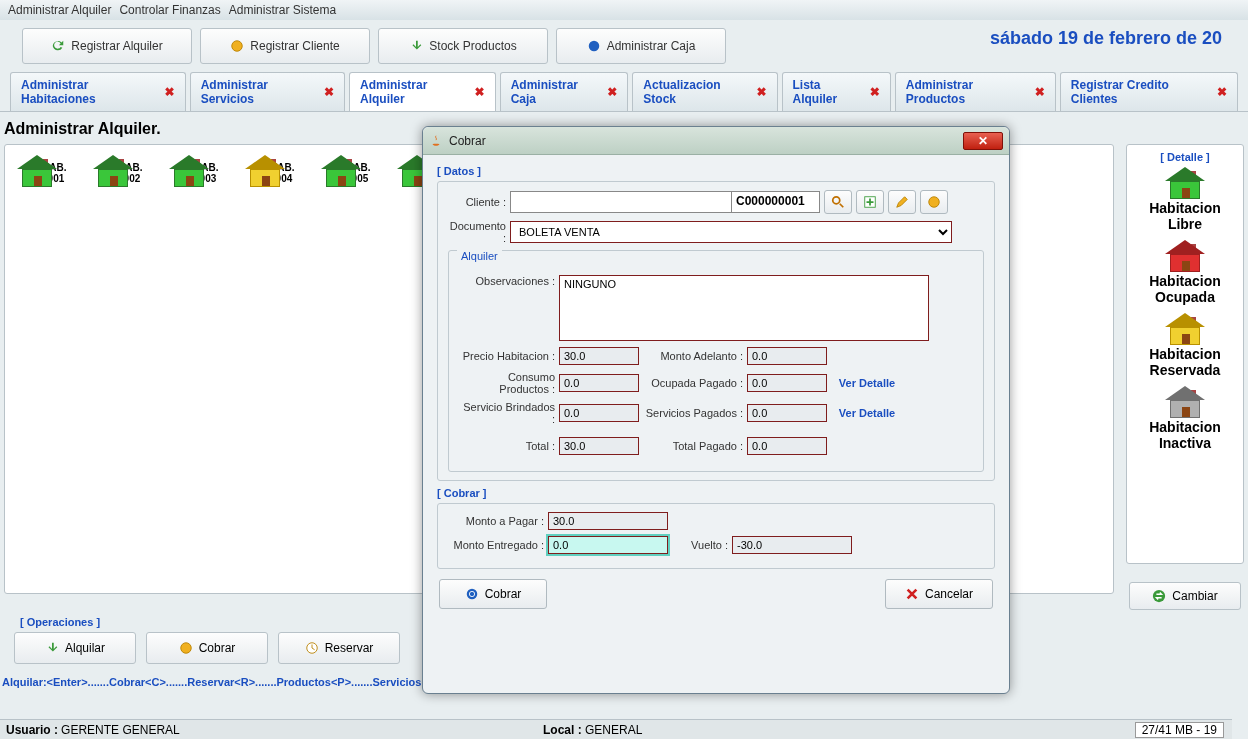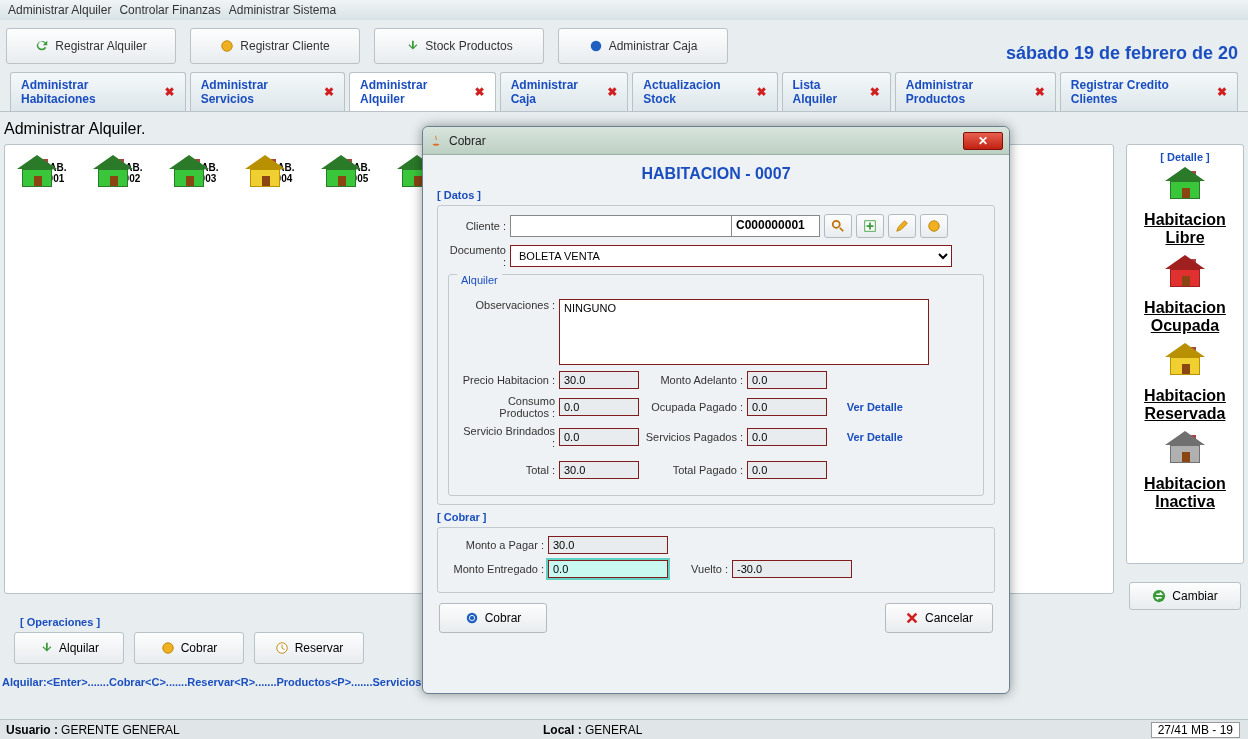--- a/index.html
+++ b/index.html
@@ -1,50 +1,50 @@
 <!DOCTYPE html>
 <html><head>
 <meta charset="utf-8">
 <style>
 * { box-sizing: border-box; margin: 0; padding: 0; font-family: Tahoma, Arial, sans-serif; font-size: 12px; }
 body { background: #e8eef0; width: 1248px; height: 739px; overflow: hidden; position: relative; }
 
 .menubar { background: linear-gradient(#f0f4f6, #d8e2e6); height: 20px; display: flex; align-items: center; padding: 0 4px; font-size: 11px; color: #333; }
 .menubar span { padding: 0 4px; cursor: default; }
 
-.toolbar-row { display: flex; align-items: flex-end; padding: 8px 6px; gap: 14px; background: #e8eef0; }
+.toolbar-row { display: flex; align-items: flex-start; padding: 8px 22px; gap: 8px; background: #e8eef0; }
 .big-btn { display: flex; align-items: center; justify-content: center; gap: 6px; width: 170px; height: 36px; background: linear-gradient(#fdfdfd, #e8ecef); border: 1px solid #b8c2c8; border-radius: 3px; cursor: pointer; font-size: 12px; color: #333; }
 .date-text { margin-left: auto; color: #1a4ec0; font-size: 18px; font-weight: bold; padding-right: 4px; white-space: nowrap; }
 
 .tabs-row { display: flex; gap: 4px; padding: 0 10px; border-bottom: 1px solid #b8c2c8; }
 .tab { display: flex; align-items: center; gap: 6px; padding: 5px 10px; background: linear-gradient(#f4f8fa, #dde6ea); border: 1px solid #b8c2c8; border-bottom: none; border-radius: 3px 3px 0 0; font-size: 11px; font-weight: bold; color: #1a4ec0; cursor: pointer; }
 .tab.active { background: #fff; }
 .tab .close-x { color: #d02020; font-weight: bold; font-size: 12px; }
 
-.page-title { font-size: 16px; font-weight: normal; color: #000; padding: 8px 4px 6px 4px; }
+.page-title { font-size: 16px; font-weight: bold; color: #000; padding: 8px 4px 6px 4px; }
 
 .content-row { display: flex; gap: 12px; padding: 0 4px; }
 .rooms-panel { flex: 1; background: #fff; border: 1px solid #b8c2c8; border-radius: 3px; padding: 12px; height: 450px; position: relative; }
 .rooms-grid { display: flex; flex-wrap: wrap; gap: 22px 20px; }
 .room { display: flex; flex-direction: row; align-items: center; width: 56px; cursor: pointer; }
 .room-lbl { font-size: 10px; font-weight: bold; color: #000; margin-top: 2px; }
 
 .legend-panel { width: 118px; background: #fff; border: 1px solid #b8c2c8; border-radius: 3px; padding: 6px 4px; height: 420px; }
 .legend-title { color: #1a4ec0; font-size: 11px; font-weight: bold; text-align: center; margin-bottom: 6px; }
 .legend-item { display: flex; flex-direction: column; align-items: center; margin-bottom: 10px; }
-.legend-lbl { font-size: 16px; font-weight: bold; color: #000; margin-top: 12px; text-align: center; text-decoration: underline; }
+.legend-lbl { font-size: 14px; font-weight: bold; color: #000; margin-top: 1px; text-align: center; }
 .cambiar-btn { display: flex; align-items: center; justify-content: center; gap: 6px; width: 112px; height: 28px; margin: 18px auto 0; background: linear-gradient(#fdfdfd, #e8ecef); border: 1px solid #b8c2c8; border-radius: 3px; cursor: pointer; font-size: 12px; }
 
 .ops-label { color: #1a4ec0; font-size: 11px; font-weight: bold; padding: 6px 20px 4px; }
 .ops-row { display: flex; gap: 10px; padding: 0 14px 8px; }
-.ops-btn { display: flex; align-items: center; justify-content: center; gap: 6px; width: 110px; height: 32px; background: linear-gradient(#fdfdfd, #e8ecef); border: 1px solid #b8c2c8; border-radius: 3px; cursor: pointer; font-size: 12px; }
+.ops-btn { display: flex; align-items: center; justify-content: center; gap: 6px; width: 122px; height: 32px; background: linear-gradient(#fdfdfd, #e8ecef); border: 1px solid #b8c2c8; border-radius: 3px; cursor: pointer; font-size: 12px; }
 
 .shortcuts { color: #1a4ec0; font-size: 11px; font-weight: bold; padding: 4px 2px; }
 
-.statusbar { position: absolute; bottom: 0; left: 0; right: 0; height: 20px; background: #e0e6e8; border-top: 1px solid #b8c2c8; display: flex; align-items: center; font-size: 11px; padding: 0 6px; }
+.statusbar { position: absolute; bottom: 0; left: 0; right: 16px; height: 20px; background: #e0e6e8; border-top: 1px solid #b8c2c8; display: flex; align-items: center; font-size: 11px; padding: 0 6px; }
 .statusbar .lbl { font-weight: bold; }
 .statusbar .local { position: absolute; left: 500px; padding-left: 43px; }
 .statusbar .mem { position: absolute; right: 8px; background: #fff; border: 1px solid #999; padding: 0 6px; }
 
 
 .house { width: 40px; height: 30px; position: relative; }
 .roof { width: 0; height: 0; border-left: 20px solid transparent; border-right: 20px solid transparent; position: absolute; top: -2px; left: 0; }
 .body { width: 30px; height: 18px; position: absolute; top: 12px; left: 5px; }
 .door { width: 8px; height: 10px; background: #8b4513; position: absolute; bottom: 0; left: 11px; }
 .chimney { width: 5px; height: 8px; background: #a94444; position: absolute; top: 2px; left: 26px; }
@@ -71,21 +71,21 @@
 .form-row label { text-align: right; font-size: 11px; color: #333; }
 .form-row input, .form-row select, .form-row textarea { border: 1px solid #7f1d1d; background: #fff; padding: 2px 4px; font-size: 11px; }
 .form-row input[readonly] { background: #e8ecef; }
 .form-row .hl { background: #c8f8f0 !important; outline: 2px solid #60d0c0; }
 .icon-btn { width: 28px; height: 24px; background: linear-gradient(#fdfdfd,#e8ecef); border: 1px solid #b0bac0; border-radius: 3px; display: flex; align-items: center; justify-content: center; cursor: pointer; }
 .subfieldset { border: 1px solid #c0cad0; border-radius: 3px; padding: 24px 10px 10px; position: relative; }
 .subfieldset .legend { position: absolute; top: -1px; left: 8px; background: #eef2f4; padding: 0 4px; font-size: 11px; color: #1a4ec0; }
 .link { color: #1a4ec0; font-weight: bold; font-size: 11px; cursor: pointer; }
 .modal-btns { display: flex; justify-content: space-between; padding: 4px 2px; }
 .mbtn { width: 108px; height: 30px; background: linear-gradient(#fdfdfd,#e8ecef); border: 1px solid #b0bac0; border-radius: 3px; display: flex; align-items: center; justify-content: center; gap: 6px; cursor: pointer; font-size: 12px; }
-.ver-detalle-cell { width: 72px; text-align: right; }
+.ver-detalle-cell { width: 72px; text-align: center; }
 
 
 .svg-ico { width: 14px; height: 14px; }
 </style>
 </head>
 <body>
 
 <div class="menubar">
   <span>Administrar Alquiler</span>
   <span>Controlar Finanzas</span>
@@ -335,21 +335,20 @@
     <svg class="java-ico" viewBox="0 0 16 16">
         <path d="M4 12c2 2 6 2 8 0-1-1-2-1-4-1s-3 0-4 1z" fill="#e07020"></path>
         <path d="M8 2c-2 2 2 3 0 5" stroke="#e07020" fill="none"></path>
       </svg>
     <span class="ttxt">Cobrar</span>
     <div class="closebtn">
         <span>✕</span>
       </div>
   </div>
   <div class="modal-body">
-    <div class="modal-header">HABITACION - 0007</div>
     <div class="section-lbl">[ Datos ]</div>
     <div class="form-box">
       <div class="form-row">
         <label style="width:58px">Cliente :</label>
         <div style="display:flex;border:1px solid #888;background:#fff;width:310px;height:22px">
           <input type="text" style="border: none; flex: 1 1 0%;">
           <div style="width:88px;border-left:1px solid #888;padding:2px 4px;font-weight:bold">C000000001</div>
         </div>
         <button class="icon-btn">
             <svg class="svg-ico" viewBox="0 0 16 16">

